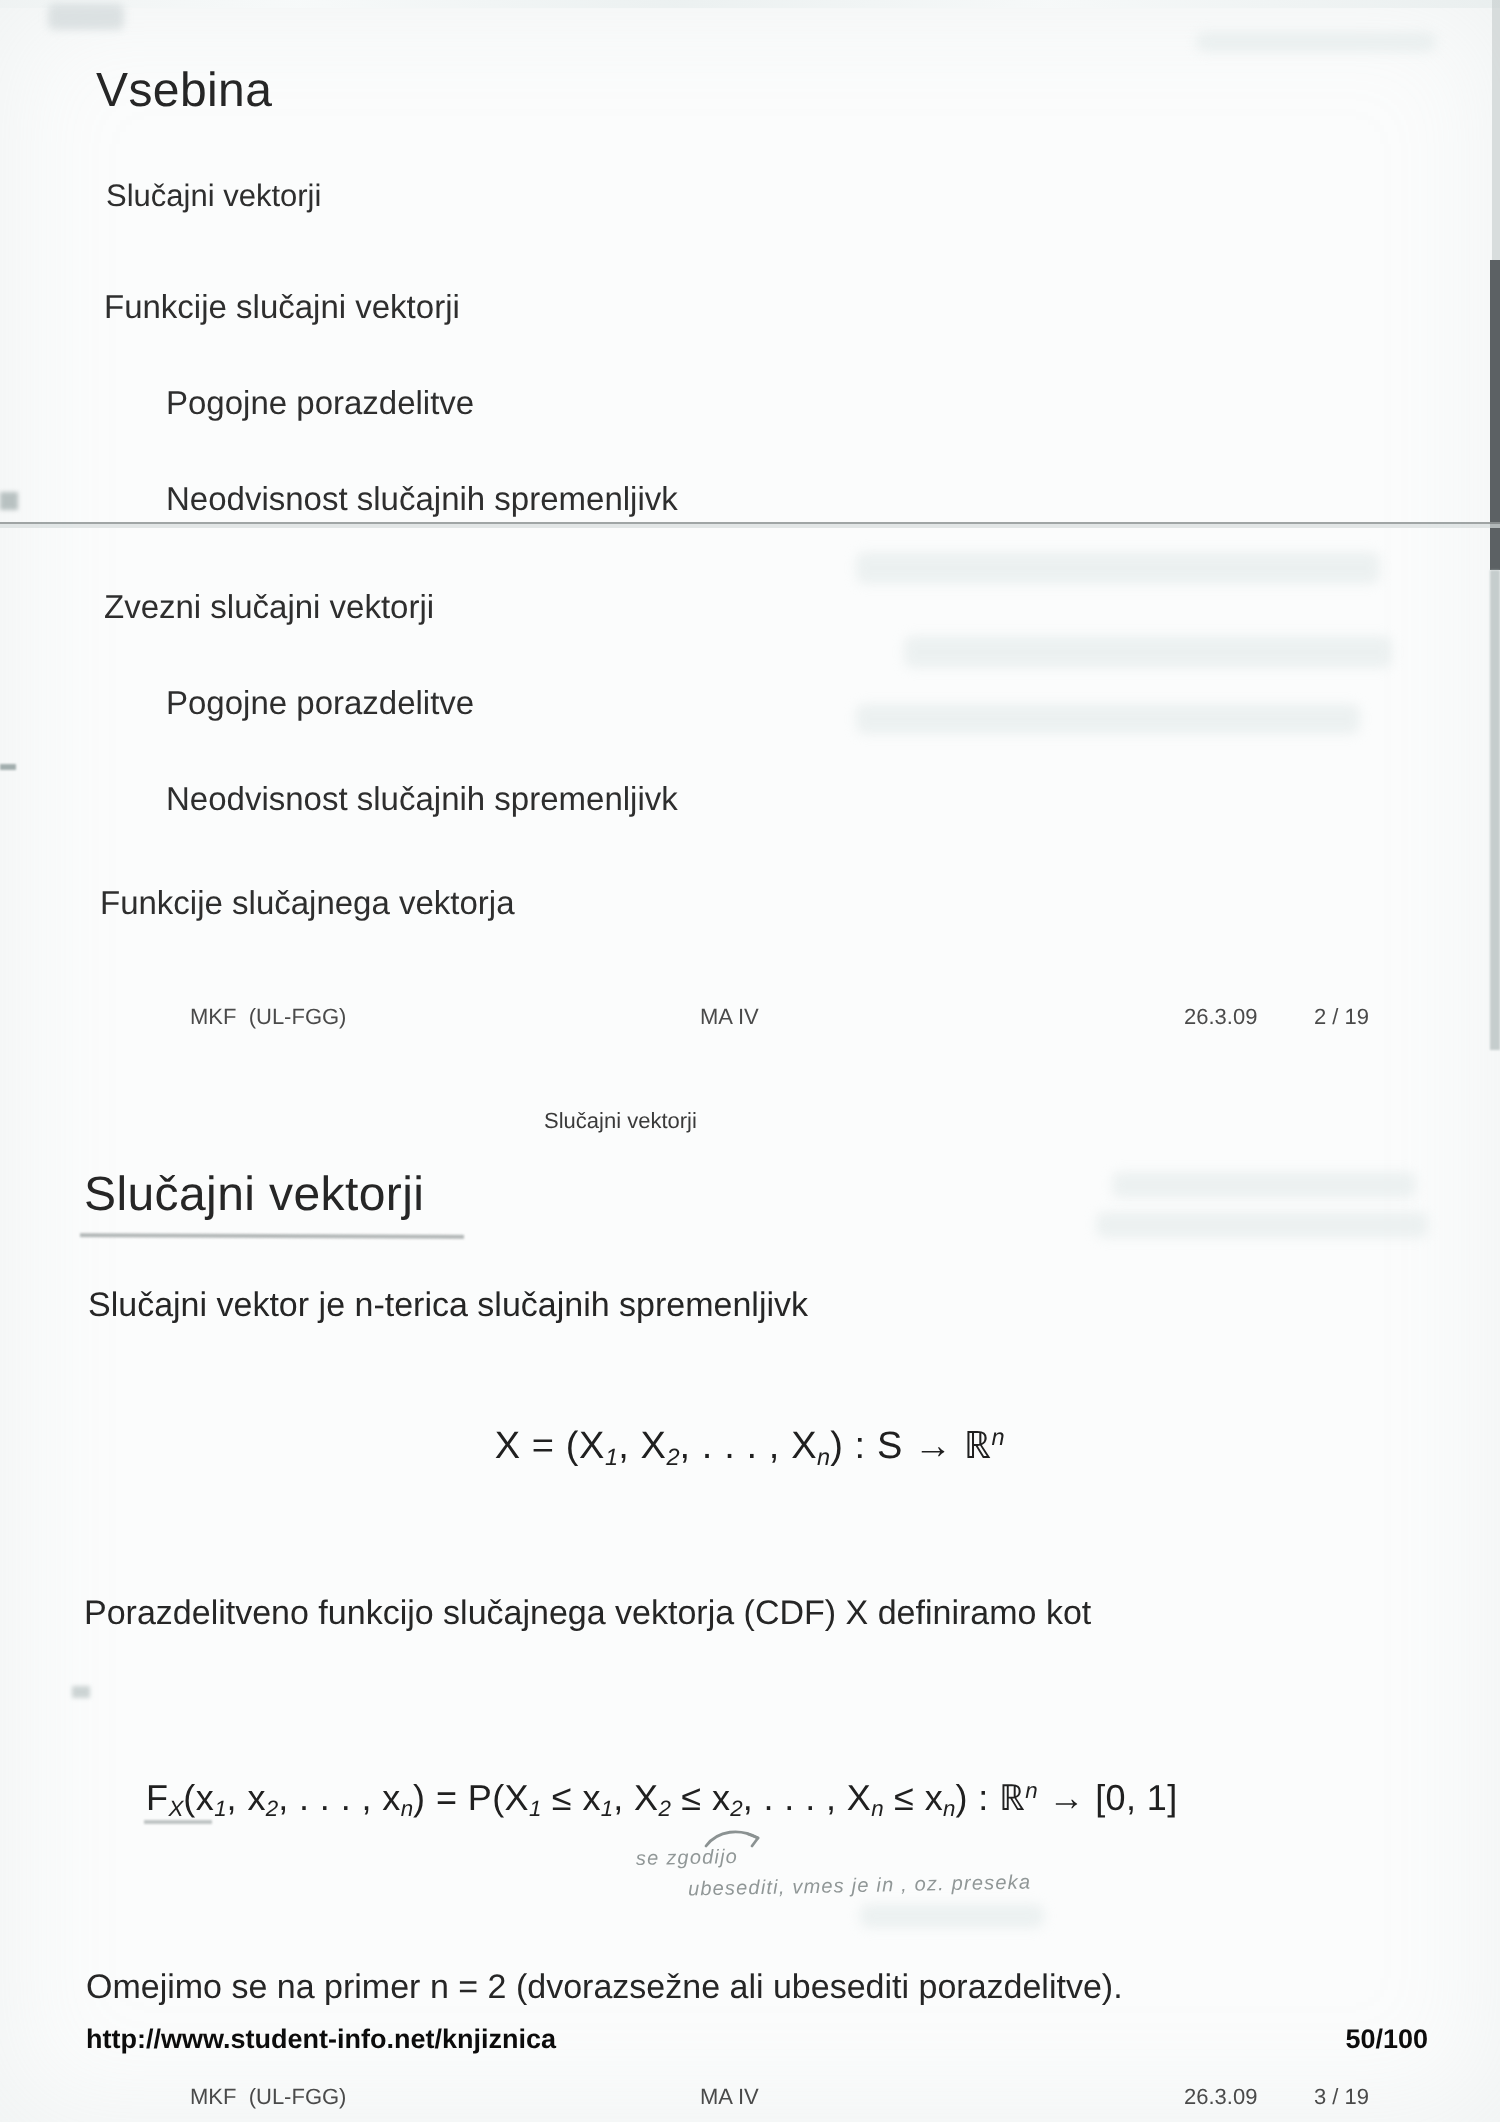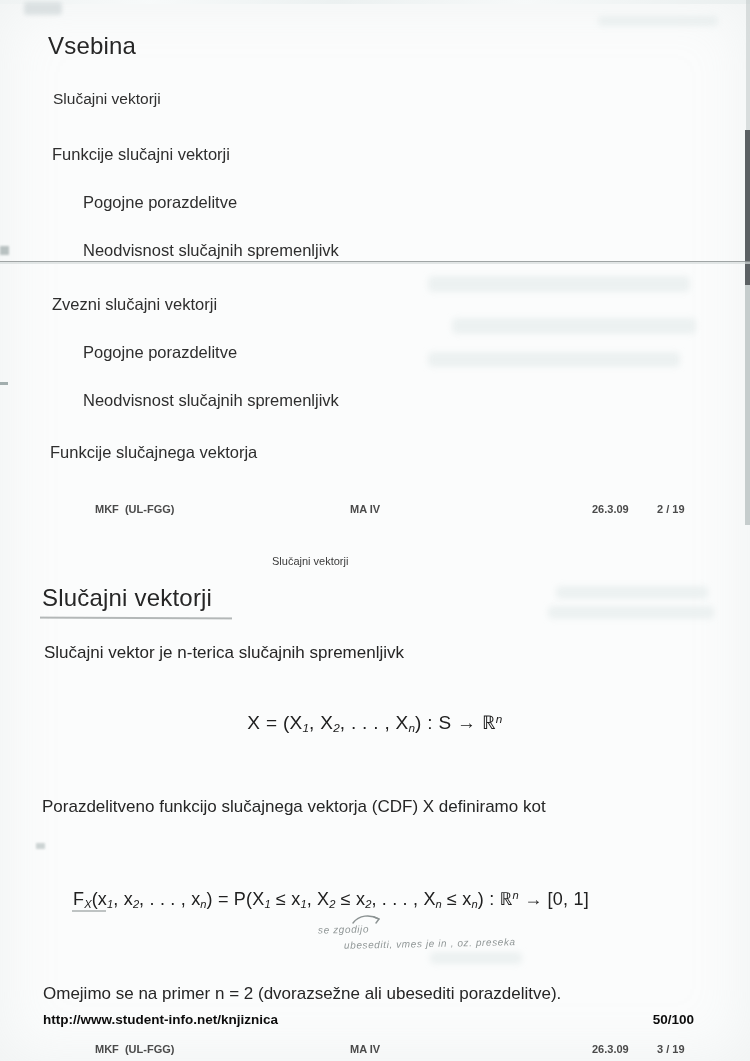--- a/index.html
+++ b/index.html
@@ -28,21 +28,21 @@
   
   .s-title{font-size:24px;letter-spacing:.2px;color:#262626;}
   .toc{font-size:16.5px;color:#2e2e2e;}
   .toc-top{font-size:15.5px;}
   .bodytext{font-size:17px;color:#262626;}
   .mi{}
   .msub{font-style:italic;font-size:.62em;vertical-align:-.28em;letter-spacing:0;}
   .msup{font-style:italic;font-size:.62em;vertical-align:.55em;}
   .math{font-size:19px;color:#202020;letter-spacing:.3px;}
   .math2{font-size:18px;color:#202020;letter-spacing:.2px;}
-  .footer-row{width:750px;height:14px;font-size:11px;color:#4a4a4a;font-weight:bold;}
+  .footer-row{width:750px;height:14px;font-size:11px;color:#4a4a4a;}
   .footer-row span{position:absolute;white-space:pre;}
   .f-author{left:95px;}
   .f-course{left:350px;}
   .f-date{left:592px;}
   .f-page{left:657px;}
   .small-header{font-size:11px;color:#3a3a3a;}
   .pencil-underline{height:2px;background:#a7acac;opacity:.85;filter:blur(.4px);transform:rotate(.25deg);}
   .fx-underline{height:2px;background:#b0b6b6;opacity:.8;filter:blur(.4px);}
   .handwriting{font-style:italic;color:#8b9292;letter-spacing:.6px;transform:rotate(-1.2deg);opacity:.95;}
   .hw1{font-size:10px;}
@@ -108,21 +108,21 @@
   <svg class="abs" style="left:350px;top:912px;" width="36" height="15" viewBox="0 0 36 15">
     <path d="M3 11 C 9 3, 20 2, 29 7" fill="none" stroke="#8b9292" stroke-width="1.4" stroke-linecap="round"></path>
     <path d="M29 7 L24 5 M29 7 L26 11" fill="none" stroke="#8b9292" stroke-width="1.4" stroke-linecap="round"></path>
   </svg>
   <div class="abs handwriting hw1" style="left:318px;top:924px;">se zgodijo</div>
   <div class="abs handwriting hw2" style="left:344px;top:938px;">ubesediti,  vmes je  in , oz. preseka</div>
 
   <div class="abs bodytext" style="left:43px;top:984px;"><span>Omejimo se na primer </span><span class="mi">n</span><span> = 2 </span><span class="mi">(dvorazsežne ali ubesediti porazdelitve)</span><span>.</span></div>
 
   <div class="abs urlbar" style="left:43px;top:1012px;">http://www.student-info.net/knjiznica</div>
-  <div class="abs urlbar" style="right:56px;top:1012px;">50/100</div>
+  <div class="abs urlbar" style="right:36px;top:1012px;">50/100</div>
 
   <div class="abs footer-row" style="top:1043px;">
     <span class="f-author">MKF  (UL-FGG)</span>
     <span class="f-course">MA IV</span>
     <span class="f-date">26.3.09</span>
     <span class="f-page">3 / 19</span>
   </div>
 
 </div>
 

